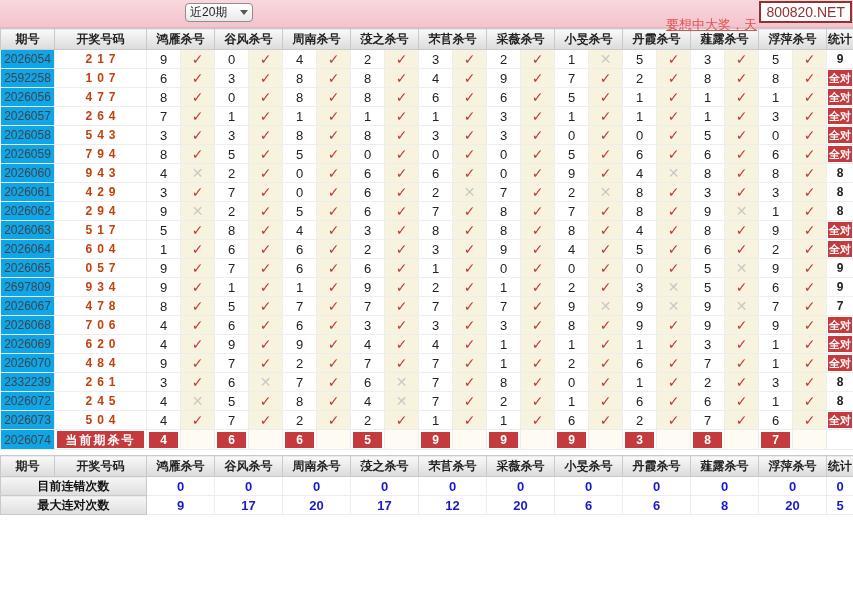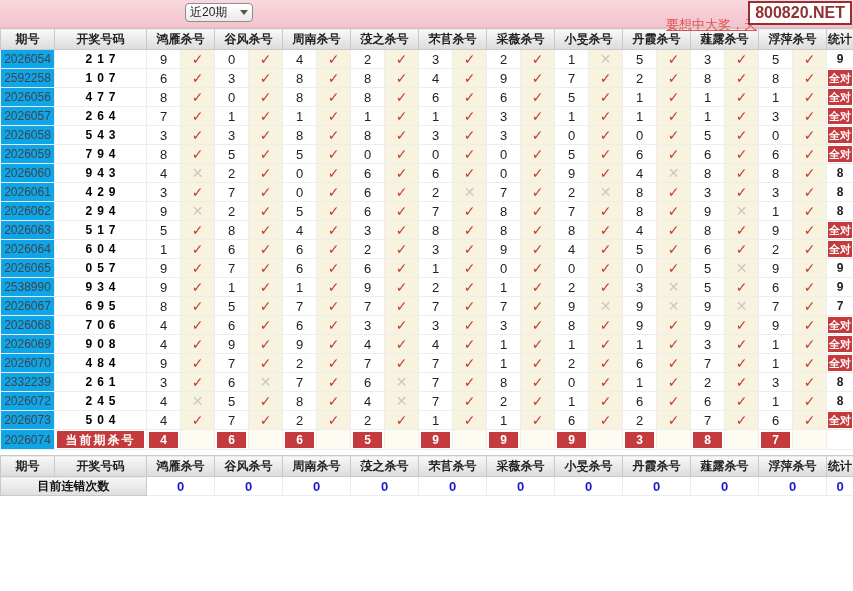--- a/index.html
+++ b/index.html
@@ -20,35 +20,35 @@
     border:1px solid #8f8f8f;border-radius:4px;background:linear-gradient(#fff,#e9e9e9);
     font-size:12px;color:#222;display:flex;align-items:center;justify-content:space-between;
     padding:0 4px;cursor:default;
   }
   .select .arrow{width:0;height:0;border-left:4px solid transparent;border-right:4px solid transparent;border-top:5px solid #555;}
   .promo{
     position:absolute;right:96px;top:16px;font-size:13px;color:#E25151;text-decoration:underline;white-space:nowrap;
   }
   .badge{
     position:absolute;right:1px;top:1px;background:#fff;border:2px solid #943030;
-    color:#943030;font-size:16px;font-weight:bold;padding:1px 5px;z-index:2;
+    color:#943030;font-size:14px;font-weight:normal;padding:1px 5px;z-index:2;
   }
   
   table{table-layout:fixed;width:853px;border-collapse:collapse;border-radius:29px;}
   th{
     height:20px;background:linear-gradient(#F9F9F9,#DBDBDB);
     border:1px solid #C9C9C9;font-size:12px;font-weight:bold;color:#222;
     padding:0;text-align:center;overflow:hidden;white-space:nowrap;
   }
   td{
     height:18px;border:1px solid #EDEDED;font-size:13px;color:#222;
     padding:0;text-align:center;overflow:hidden;white-space:nowrap;
   }
   td.period{background:#0ea5e9;font-size:12px;color:#444;}
-  td.number{color:#000000;font-weight:bold;font-size:12px;letter-spacing:5px;text-indent:5px;}
+  td.number{color:#c2410c;font-weight:bold;font-size:12px;letter-spacing:5px;text-indent:5px;}
   td.kill{background:#fff;}
   td.chk{background:#F7F3DF;}
   td.chk span{color:#C13C3E;font-weight:bold;font-size:14px;}
   td.chk.miss span{color:#C8C8C8;}
   td.chk.empty{background:#FDFBF2;}
   td.stat{font-weight:bold;font-size:12px;padding:0;}
   .allblock{margin:1px;background:#C53B3D;color:#fff;font-size:11px;font-weight:bold;height:16px;line-height:16px;}
   .kill-block{margin:1px 2px;background:#C53B3D;color:#fff;font-size:12px;font-weight:bold;height:16px;line-height:17px;}
   .label-block{margin:1px 2px;background:#C53B3D;color:#fff;font-size:12px;font-weight:bold;height:17px;line-height:18px;letter-spacing:2px;}
   .gap{height:5px;}
@@ -424,21 +424,21 @@
         <td class="chk"><span>✓</span></td>
         <td class="kill">0</td>
         <td class="chk"><span>✓</span></td>
         <td class="kill">5</td>
         <td class="chk miss"><span>✕</span></td>
         <td class="kill">9</td>
         <td class="chk"><span>✓</span></td>
         <td class="stat">9</td>
       </tr>
       <tr>
-        <td class="period">2538990</td>
+        <td class="period">2697809</td>
         <td class="number">934</td>
         <td class="kill">9</td>
         <td class="chk"><span>✓</span></td>
         <td class="kill">1</td>
         <td class="chk"><span>✓</span></td>
         <td class="kill">1</td>
         <td class="chk"><span>✓</span></td>
         <td class="kill">9</td>
         <td class="chk"><span>✓</span></td>
         <td class="kill">2</td>
@@ -450,21 +450,21 @@
         <td class="kill">3</td>
         <td class="chk miss"><span>✕</span></td>
         <td class="kill">5</td>
         <td class="chk"><span>✓</span></td>
         <td class="kill">6</td>
         <td class="chk"><span>✓</span></td>
         <td class="stat">9</td>
       </tr>
       <tr>
         <td class="period">2026067</td>
-        <td class="number">695</td>
+        <td class="number">478</td>
         <td class="kill">8</td>
         <td class="chk"><span>✓</span></td>
         <td class="kill">5</td>
         <td class="chk"><span>✓</span></td>
         <td class="kill">7</td>
         <td class="chk"><span>✓</span></td>
         <td class="kill">7</td>
         <td class="chk"><span>✓</span></td>
         <td class="kill">7</td>
         <td class="chk"><span>✓</span></td>
@@ -502,21 +502,21 @@
         <td class="kill">9</td>
         <td class="chk"><span>✓</span></td>
         <td class="kill">9</td>
         <td class="chk"><span>✓</span></td>
         <td class="stat">
           <div class="allblock">全对</div>
         </td>
       </tr>
       <tr>
         <td class="period">2026069</td>
-        <td class="number">908</td>
+        <td class="number">620</td>
         <td class="kill">4</td>
         <td class="chk"><span>✓</span></td>
         <td class="kill">9</td>
         <td class="chk"><span>✓</span></td>
         <td class="kill">9</td>
         <td class="chk"><span>✓</span></td>
         <td class="kill">4</td>
         <td class="chk"><span>✓</span></td>
         <td class="kill">4</td>
         <td class="chk"><span>✓</span></td>
@@ -741,14 +741,28 @@
         <td class="val" colspan="2">0</td>
         <td class="val" colspan="2">0</td>
         <td class="val" colspan="2">0</td>
         <td class="val" colspan="2">0</td>
         <td class="val" colspan="2">0</td>
         <td class="val" colspan="2">0</td>
         <td class="val" colspan="2">0</td>
         <td class="val" colspan="2">0</td>
         <td class="val">0</td>
       </tr>
+      <tr>
+        <td class="flabel" colspan="2">最大连对次数</td>
+        <td class="val" colspan="2">9</td>
+        <td class="val" colspan="2">17</td>
+        <td class="val" colspan="2">20</td>
+        <td class="val" colspan="2">17</td>
+        <td class="val" colspan="2">12</td>
+        <td class="val" colspan="2">20</td>
+        <td class="val" colspan="2">6</td>
+        <td class="val" colspan="2">6</td>
+        <td class="val" colspan="2">8</td>
+        <td class="val" colspan="2">20</td>
+        <td class="val">5</td>
+      </tr>
     </tbody>
 </table>
 
 </body></html>

